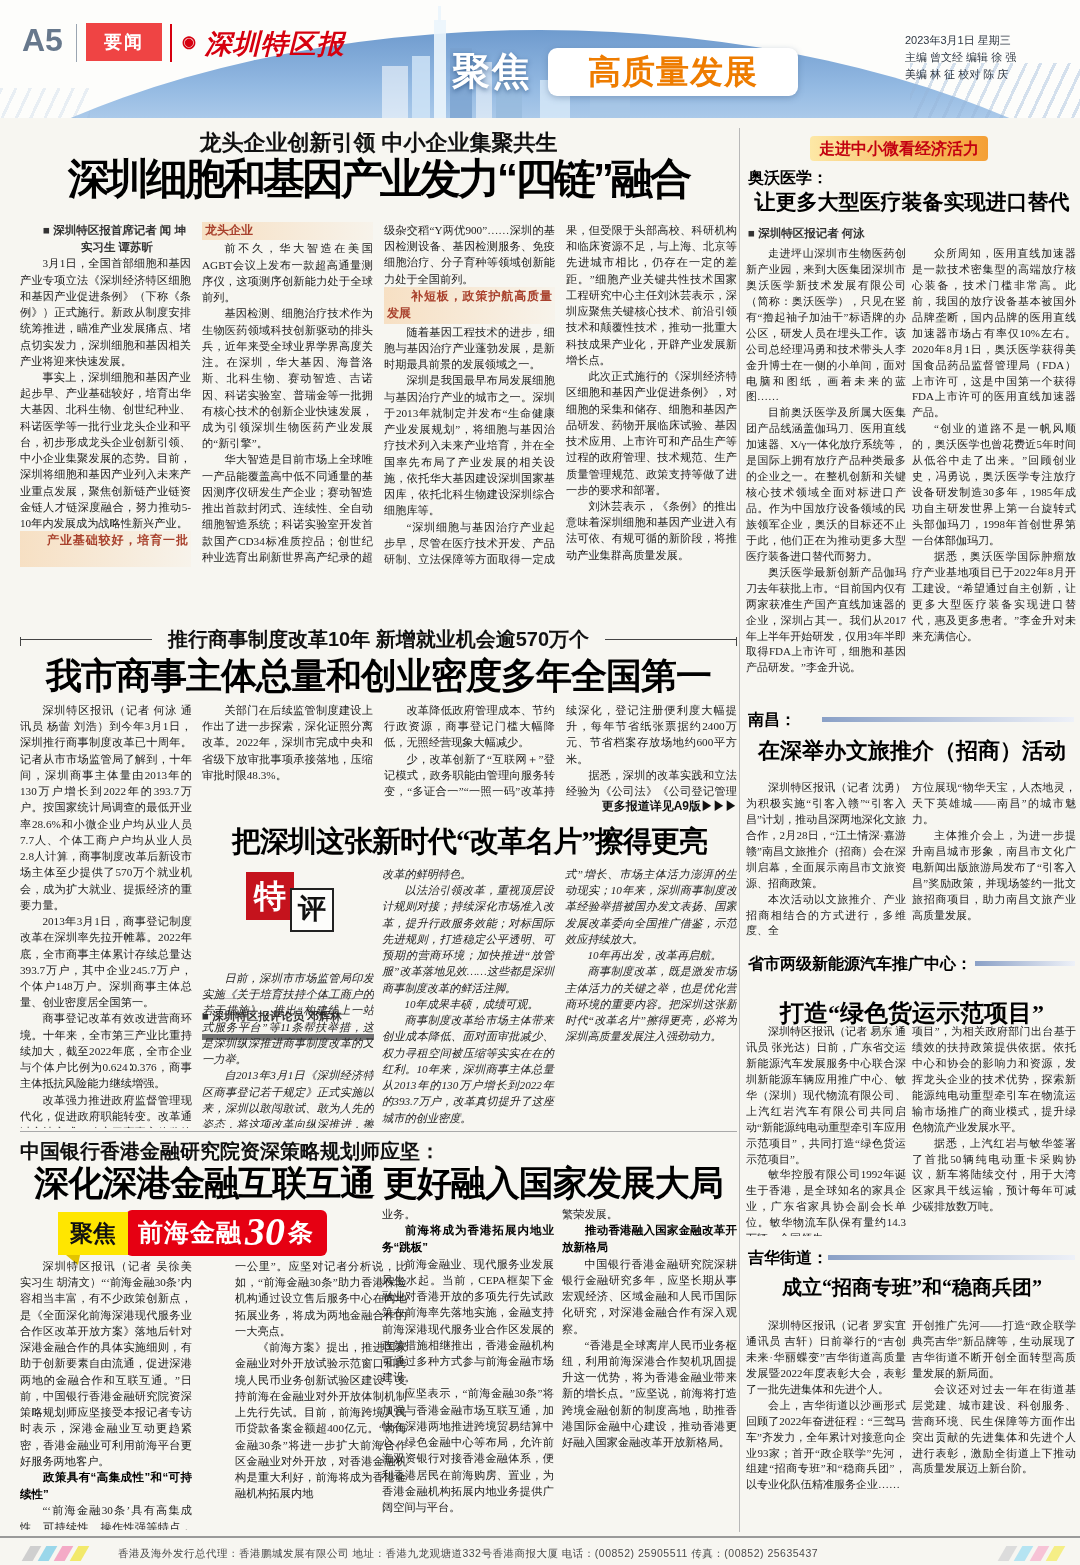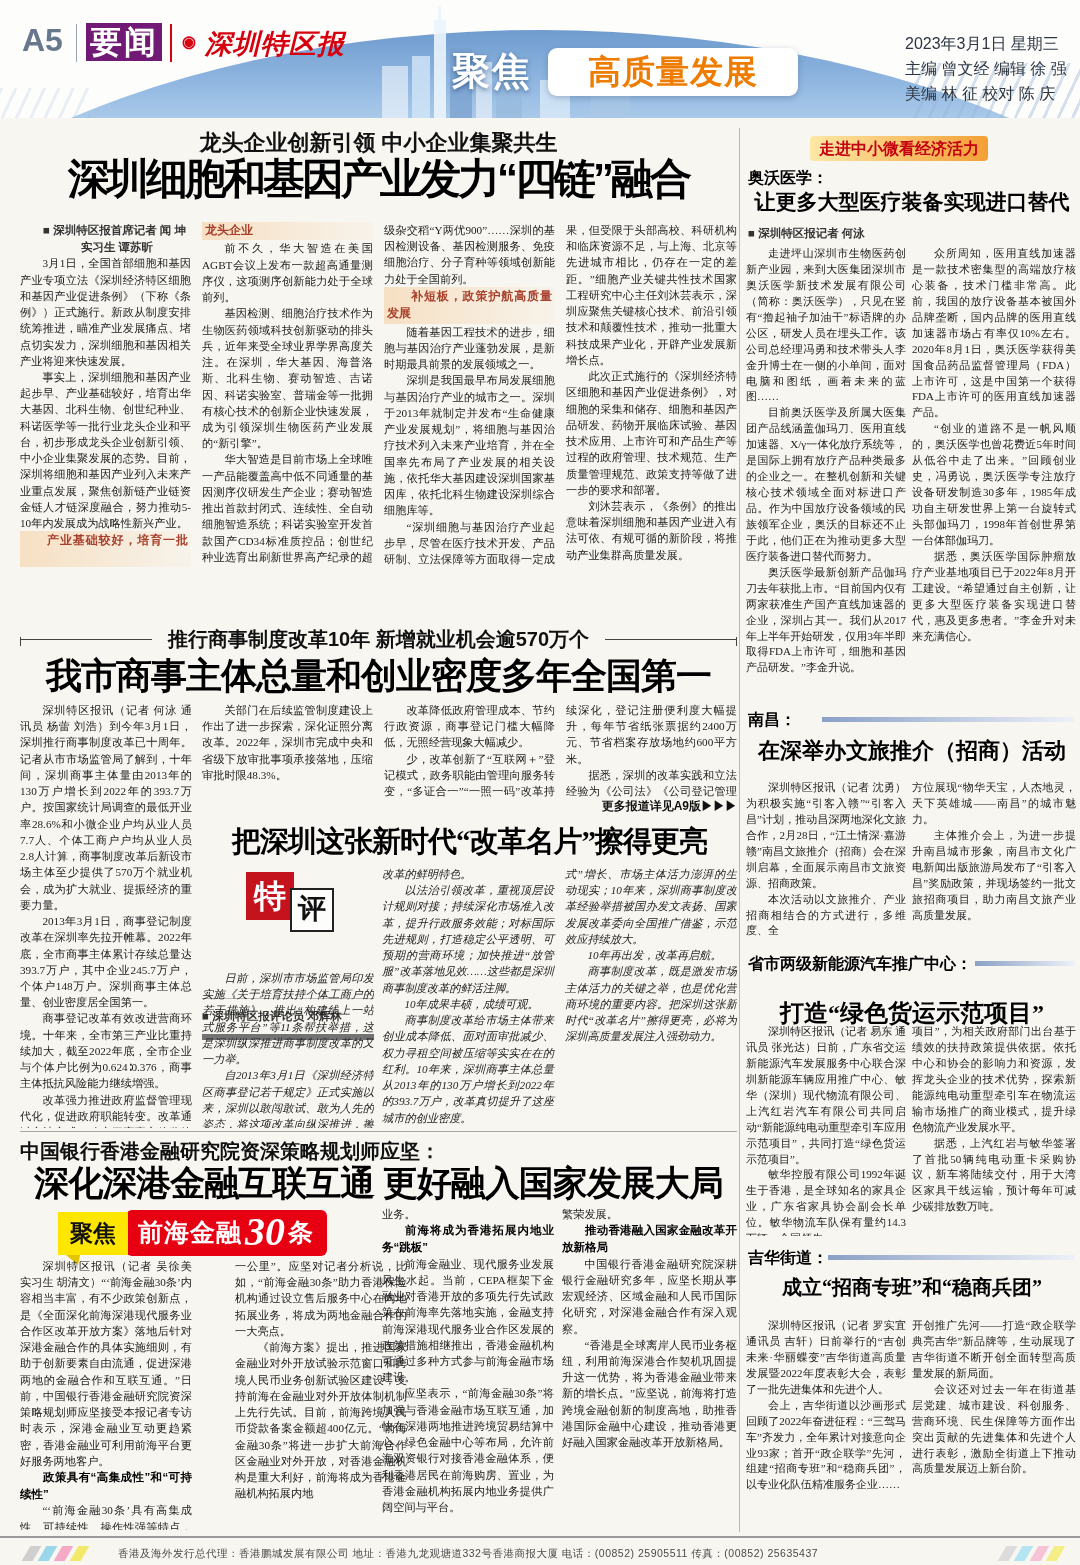--- a/index.html
+++ b/index.html
@@ -7,31 +7,31 @@
         font-family:"Liberation Serif",serif;color:#1c1c1c;}
   .abs{position:absolute;}
   
   #hdr{position:absolute;left:0;top:0;width:1080px;height:118px;overflow:hidden;background:#fdfdfb;}
   .arc{position:absolute;left:-210px;top:30px;width:1500px;height:800px;border-radius:50%;
        background:linear-gradient(180deg,#6f9bce 0%,#93b9e2 7%,#bcd6ef 14%,#e2eef9 24%,#f7f6f1 33%);}
   .bld{position:absolute;}
   .streaks{position:absolute;background:repeating-linear-gradient(115deg,rgba(150,180,215,.4) 0 3px,transparent 3px 13px);}
   .a5{font-family:"Liberation Sans",sans-serif;font-size:32px;font-weight:600;color:#67788c;}
   .vsep{position:absolute;width:1px;background:#9aa5b1;}
-  .yaowen{position:absolute;background:#701a75;color:#fff;font-family:"Liberation Sans",sans-serif;
-          font-size:32px;font-weight:800;text-align:center;line-height:38px;letter-spacing:2px;}
+  .yaowen{position:absolute;background:#ef4444;color:#fff;font-family:"Liberation Sans",sans-serif;
+          font-size:18px;font-weight:800;text-align:center;line-height:38px;letter-spacing:2px;}
   .masthead{position:absolute;color:#d6000f;font-weight:800;font-size:27px;font-style:italic;
             font-family:"Liberation Serif",serif;letter-spacing:1px;}
   .mk{font-size:16px;vertical-align:6px;font-style:normal;}
   .jj{position:absolute;color:#fff;font-family:"Liberation Sans",sans-serif;font-weight:900;font-size:38px;
       text-shadow:0 2px 5px rgba(10,50,100,.55);letter-spacing:2px;}
   .hqd{position:absolute;background:#fff;border-radius:9px;color:#ee7c00;font-family:"Liberation Sans",sans-serif;
        font-weight:900;font-size:33px;text-align:center;line-height:48px;letter-spacing:1px;
        box-shadow:0 2px 6px rgba(60,90,130,.35);}
-  .hdate{position:absolute;font-family:"Liberation Sans",sans-serif;font-size:16px;color:#2d3642;line-height:1.55;}
+  .hdate{position:absolute;font-family:"Liberation Sans",sans-serif;font-size:11px;color:#2d3642;line-height:1.55;}
   
   .kicker{font-family:"Liberation Sans",sans-serif;font-weight:700;text-align:center;color:#111;}
   .hl{font-family:"Liberation Sans",sans-serif;font-weight:900;color:#000;text-align:center;}
   .hls{font-family:"Liberation Serif",serif;font-weight:900;color:#000;text-align:center;}
   .col{position:absolute;font-size:11.2px;line-height:1.45;text-align:justify;overflow:hidden;}
   .col p{margin:0;text-indent:2em;}
   p.noind{text-indent:0;}
   .byl{font-family:"Liberation Sans",sans-serif;font-weight:700;font-size:11.5px;text-indent:0;
        color:#333;margin-bottom:3px;}
   .msub{font-family:"Liberation Sans",sans-serif;font-weight:700;color:#a8402c;text-indent:0;

